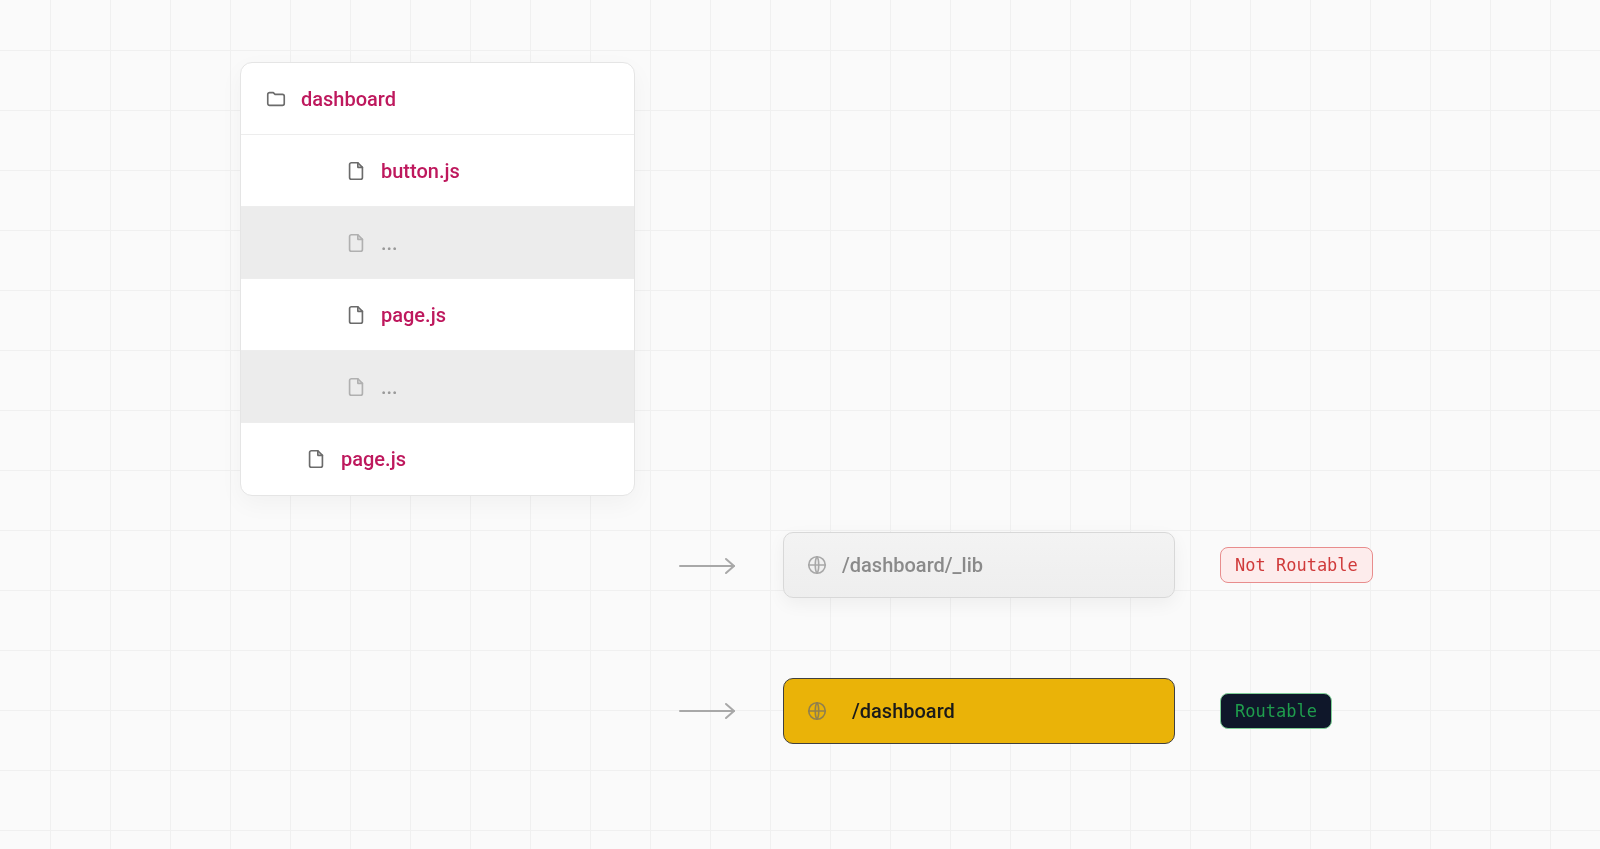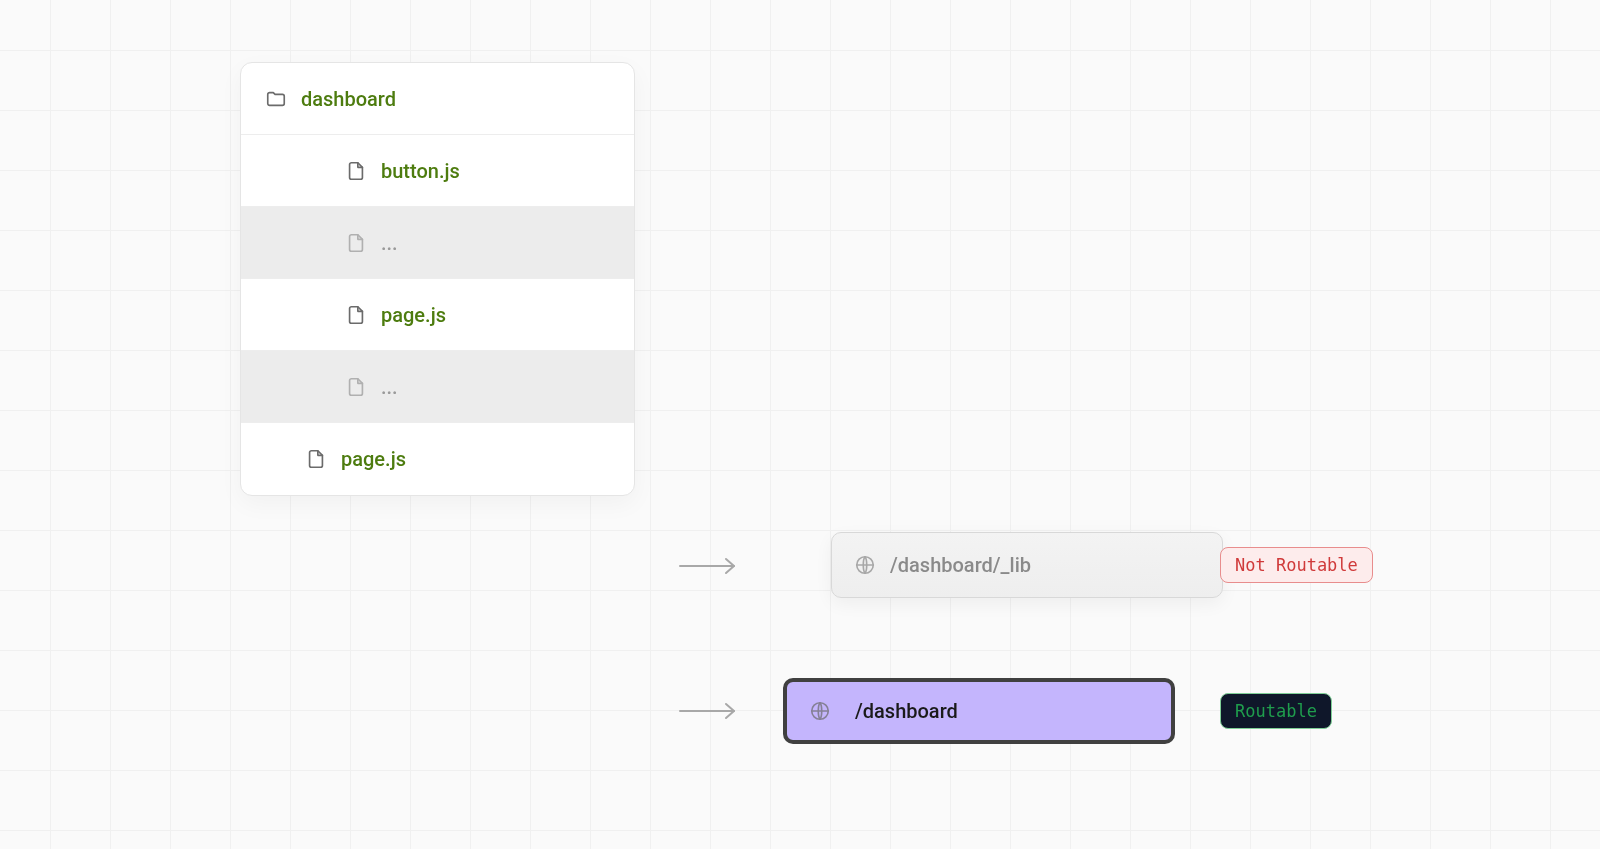--- a/index.html
+++ b/index.html
@@ -30,21 +30,21 @@
     box-shadow: 0 8px 24px rgba(0,0,0,0.04);
   }
 
   .row {
     display: flex;
     align-items: center;
     height: 72px;
     border-bottom: 1px solid #ededed;
     font-size: 20px;
     font-weight: 500;
-    color: #4d7c0f;
+    color: #be185d;
     gap: 14px;
   }
   .row:last-child { border-bottom: none; }
   .row.dim {
     background: #ececec;
     color: #9a9a9a;
   }
   .row .label { }
   .pad-0 { padding-left: 24px; }
   .pad-1 { padding-left: 64px; }
@@ -83,25 +83,24 @@
     padding-left: 22px;
     border-radius: 10px;
     font-size: 20px;
     font-weight: 500;
   }
   .route-box.disabled {
     background: linear-gradient(#f3f3f3, #eeeeee);
     border: 1px solid #d8d8d8;
     color: #8a8a8a;
     box-shadow: 0 6px 18px rgba(0,0,0,0.05);
-    margin-left: 48px;
   }
   .route-box.enabled {
-    background: #c4b5fd;
-    border: 4px solid #404040;
+    background: #eab308;
+    border: 1px solid #404040;
     color: #1a1a1a;
     gap: 24px;
   }
   .route-box .icon { color: inherit; opacity: 0.7; }
 
   .badge {
     position: absolute;
     left: 1220px;
     height: 36px;
     display: inline-flex;

